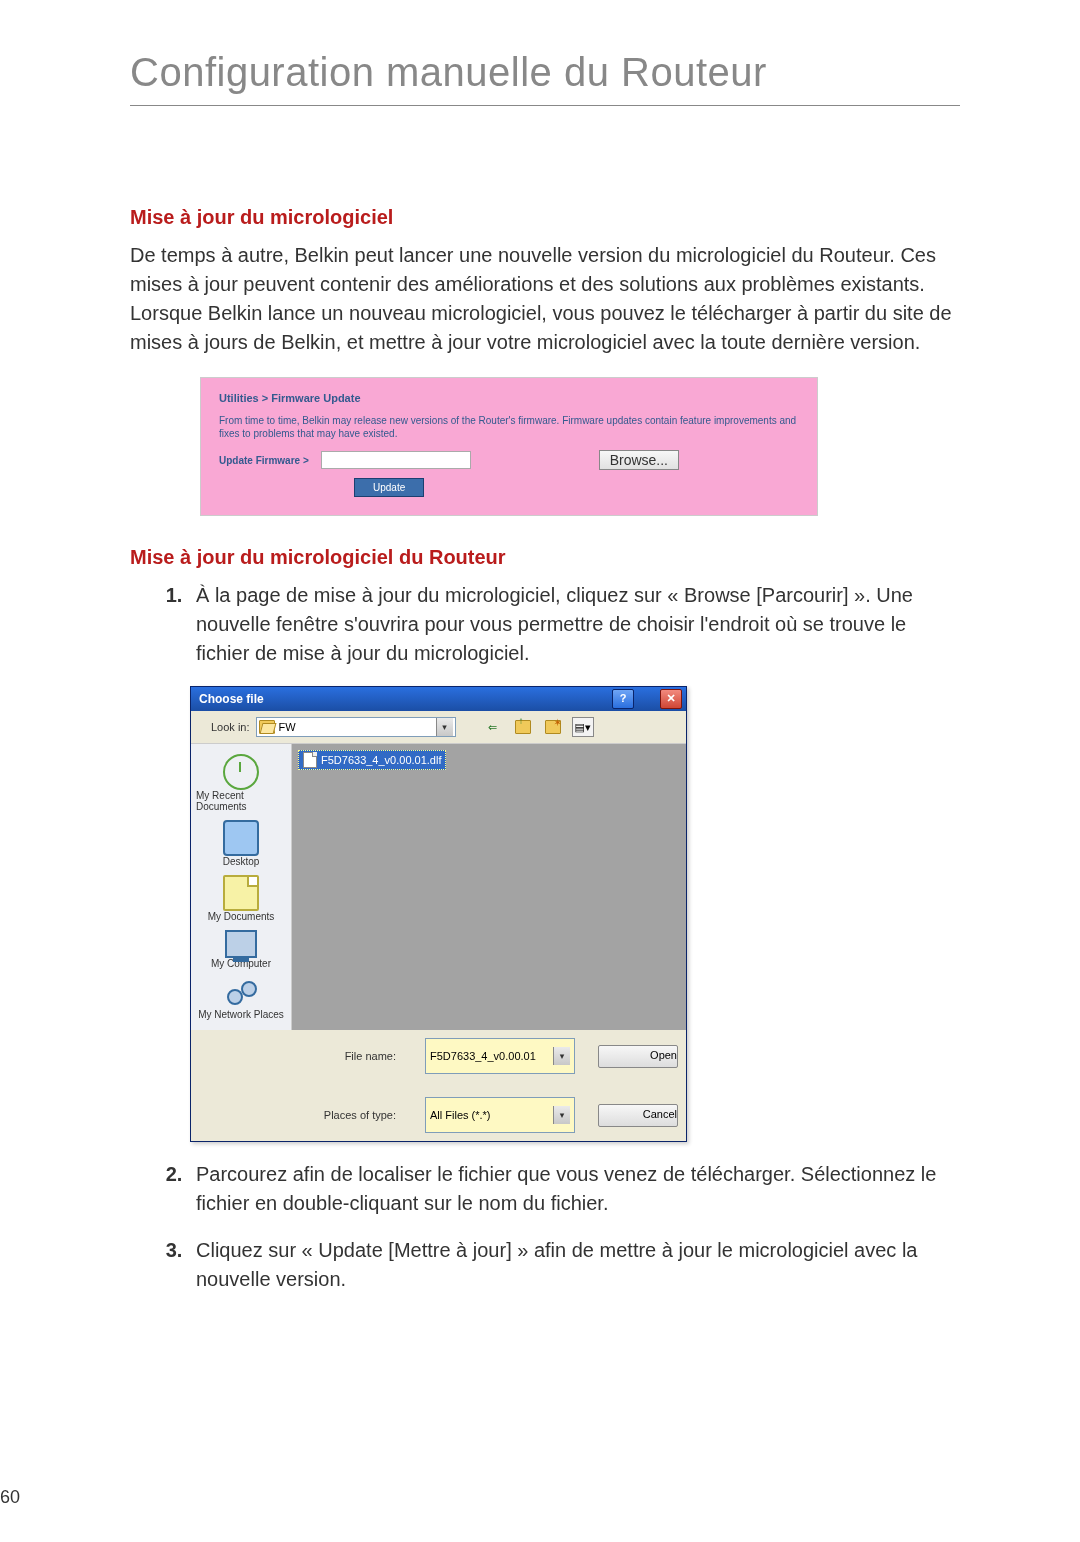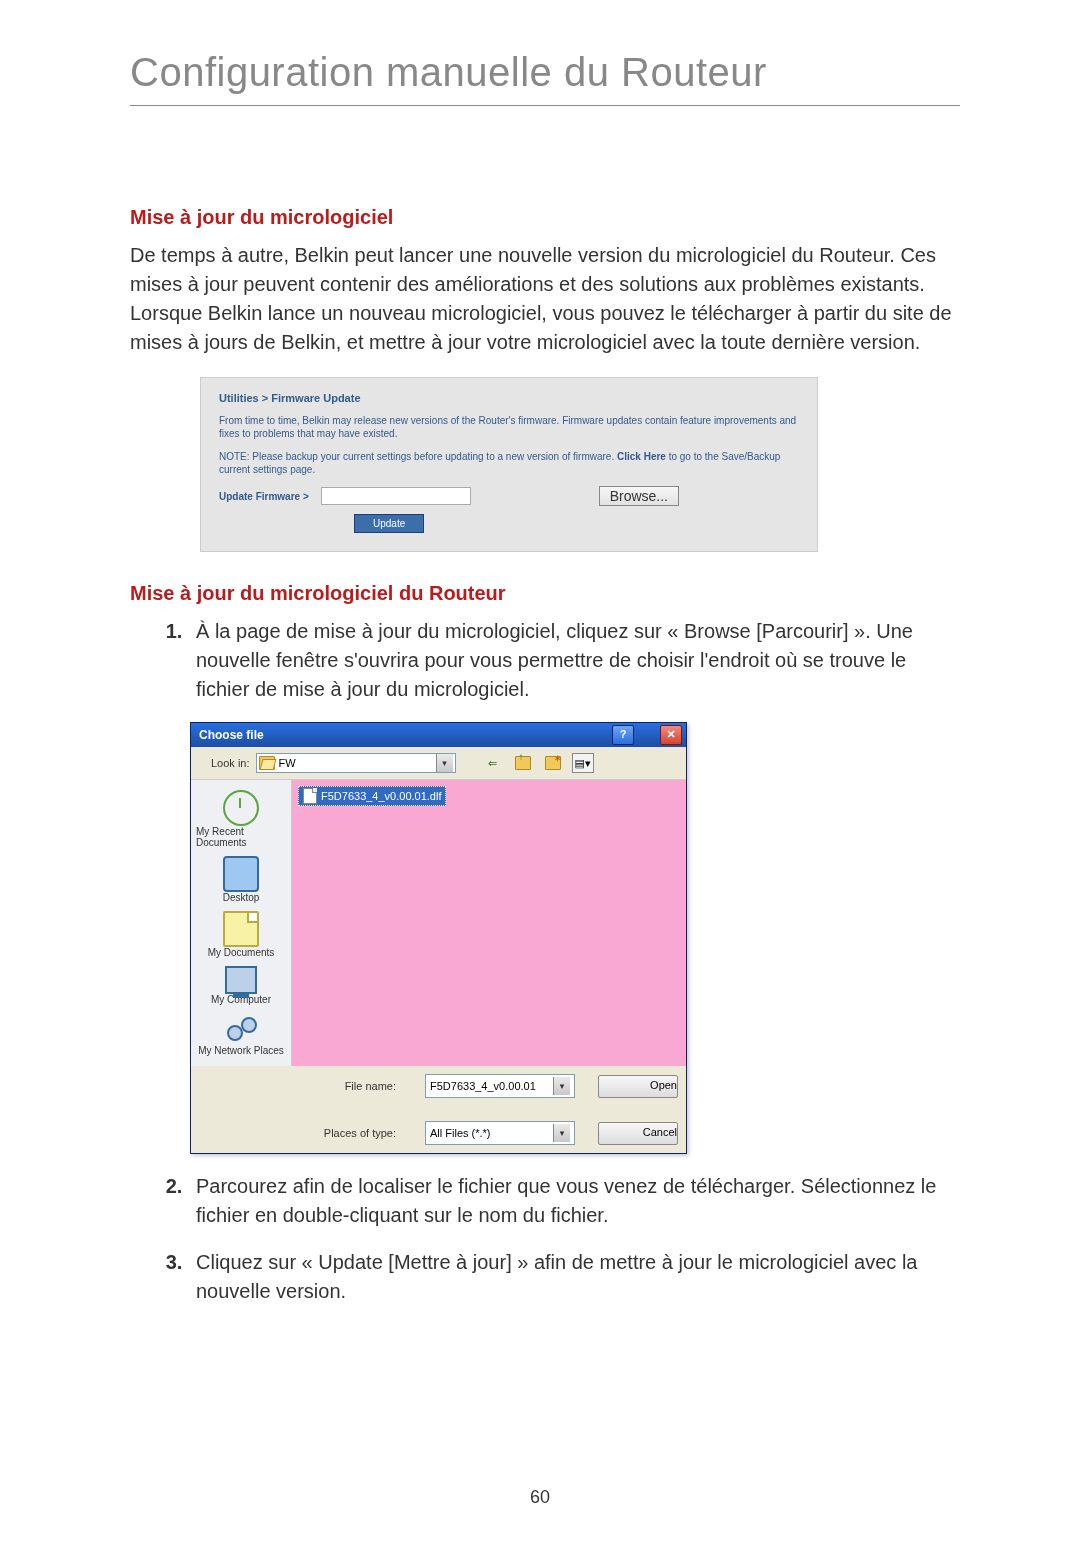--- a/index.html
+++ b/index.html
@@ -54,21 +54,21 @@
   }
   .ol li::marker {
     font-weight: bold;
     color: #333333;
   }
   
   .fw-panel {
     width: 580px;
     margin: 0 0 30px 70px;
     border: 1px solid #cccccc;
-    background: #e5e5e5;
+    background: #f9a8d4;
     padding: 14px 18px 18px 18px;
     font-family: Arial, Helvetica, sans-serif;
   }
   .fw-breadcrumb {
     font-size: 11px;
     color: #335a8f;
     font-weight: bold;
     margin-bottom: 10px;
   }
   .fw-text {
@@ -238,21 +238,21 @@
   .ic-docs{background:#f7f2a6;border:2px solid #b8ac3c;border-radius:2px;position:relative;}
   .ic-docs::after{content:"";position:absolute;right:0;top:0;width:8px;height:8px;background:#ffffff;border-left:2px solid #b8ac3c;border-bottom:2px solid #b8ac3c;}
   .ic-computer{background:#bcd0e7;border:2px solid #346b9f;width:28px;height:24px;position:relative;}
   .ic-computer::after{content:"";position:absolute;left:6px;top:26px;width:16px;height:4px;background:#346b9f;}
   .ic-network{position:relative;}
   .ic-network::before{content:"";position:absolute;left:2px;top:12px;width:12px;height:12px;background:#bcd0e7;border:2px solid #346b9f;border-radius:50%;}
   .ic-network::after{content:"";position:absolute;left:16px;top:4px;width:12px;height:12px;background:#bcd0e7;border:2px solid #346b9f;border-radius:50%;}
 
   .file-area {
     flex: 1;
-    background: #f9a8d4;
+    background: #a3a3a3;
     min-height: 250px;
     padding: 6px;
   }
   .file-item {
     display:inline-flex;align-items:center;gap:4px;
     background:#316ac5;color:#ffffff;font-size:11px;
     padding:1px 4px;border:1px dotted #ffff88;
     cursor:pointer;
   }
   .file-icon-sm{width:12px;height:14px;background:#ffffff;border:1px solid #888888;position:relative;}
@@ -260,56 +260,52 @@
 
   .dialog-footer {
     display:grid;
     grid-template-columns: 100px 80px 1fr 80px;
     gap:23px;
     padding:8px;
     align-items:center;
   }
   .dialog-footer .lbl { font-size:11px;color:#333333;text-align:right;padding-right:6px;}
   .dialog-footer .inp {
-    display:flex;background:#ffffff;border:1px solid #7f9db9;height:24px;
+    display:flex;background:#fef9c3;border:1px solid #7f9db9;height:36px;
     align-items:center;padding:0 4px;box-sizing:border-box;font-size:11px;
   }
   .dialog-footer .inp .dd-arrow{height:18px;}
   .dlg-btn {
     background: linear-gradient(#f7f7f7,#dddddd);
     border:1px solid #888888;border-radius:2px;
     height:21px;line-height:19px;text-align:right;font-size:11px;
     cursor:pointer;
   }
   .page-number {
     position: absolute;
     bottom: 34px;
     left: 0;
     width: 100%;
-    text-align: center;
     font-size: 18px;
     color: #333333;
   }
 </style>
 </head>
 <body>
 
 <div class="page">
   <div class="page-title">Configuration manuelle du Routeur</div>
   <hr class="title-rule">
 
   <div class="section-heading">Mise à jour du micrologiciel</div>
   <div class="section-para">De temps à autre, Belkin peut lancer une nouvelle version du micrologiciel du Routeur. Ces mises à jour peuvent contenir des améliorations et des solutions aux problèmes existants. Lorsque Belkin lance un nouveau micrologiciel, vous pouvez le télécharger à partir du site de mises à jours de Belkin, et mettre à jour votre micrologiciel avec la toute dernière version.</div>
 
   <div class="fw-panel">
     <div class="fw-breadcrumb">Utilities &gt; Firmware Update</div>
     <div class="fw-text">From time to time, Belkin may release new versions of the Router's firmware. Firmware updates contain feature improvements and fixes to problems that may have existed.</div>
-    <div class="fw-text">
-      <span>NOTE: Please backup your current settings before updating to a new version of firmware. </span><span class="highlight">Click Here</span><span> to go to the Save/Backup current settings page.</span>
-    </div>
     <div class="fw-row">
       <span>Update Firmware &gt;</span>
       <span class="field"><input class="fw-input" style=""></span>
       <span class="fw-browse"><button class="fw-browse-btn">Browse...</button></span>
     </div>
     <button class="fw-update-btn">Update</button>
   </div>
 
   <div class="section-heading">Mise à jour du micrologiciel du Routeur</div>
   <ol class="ol">

